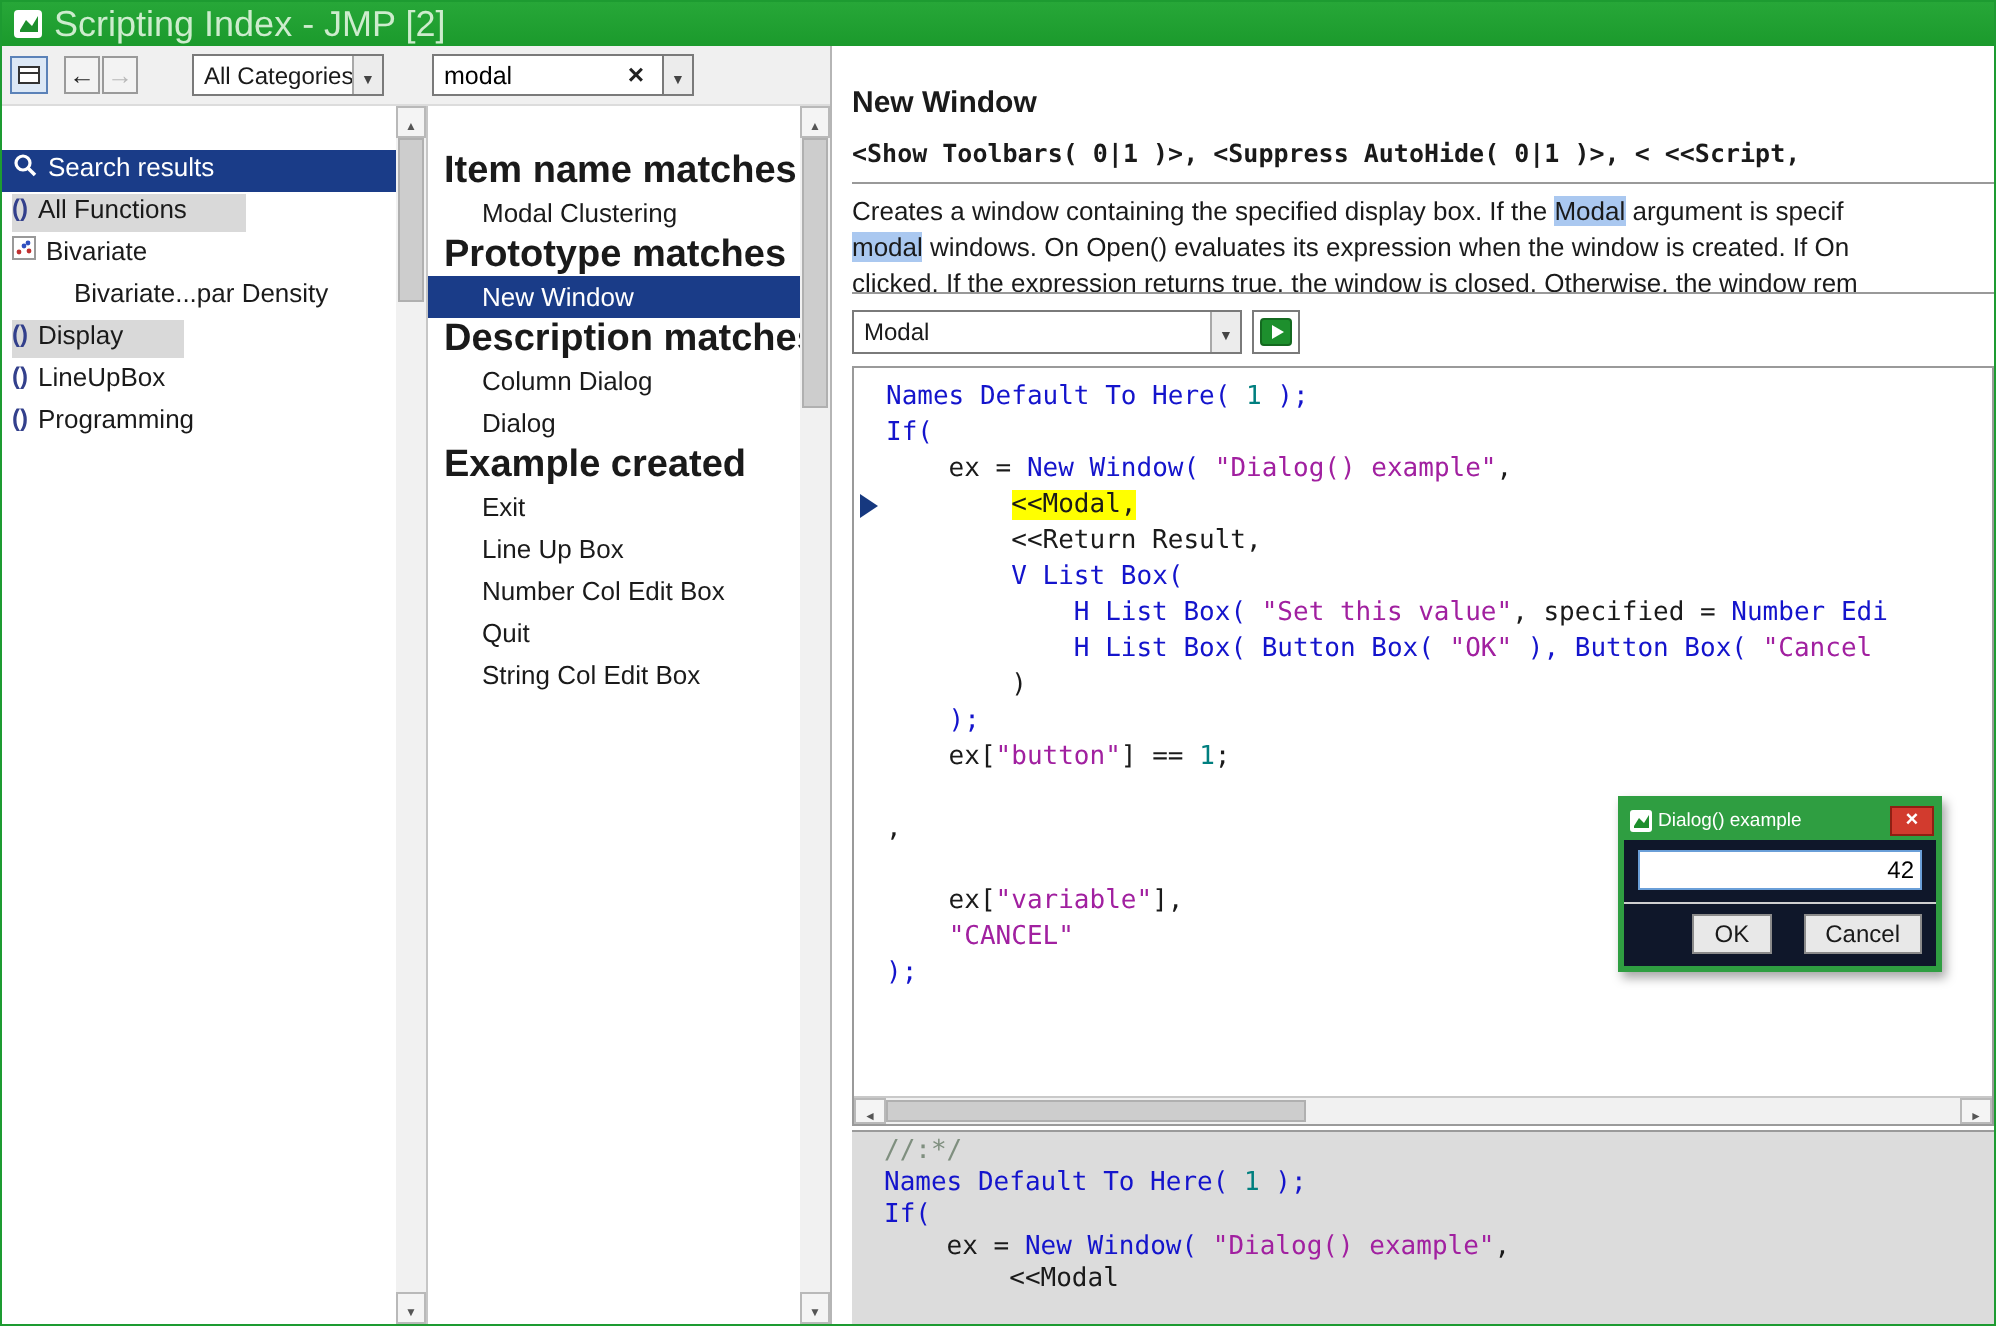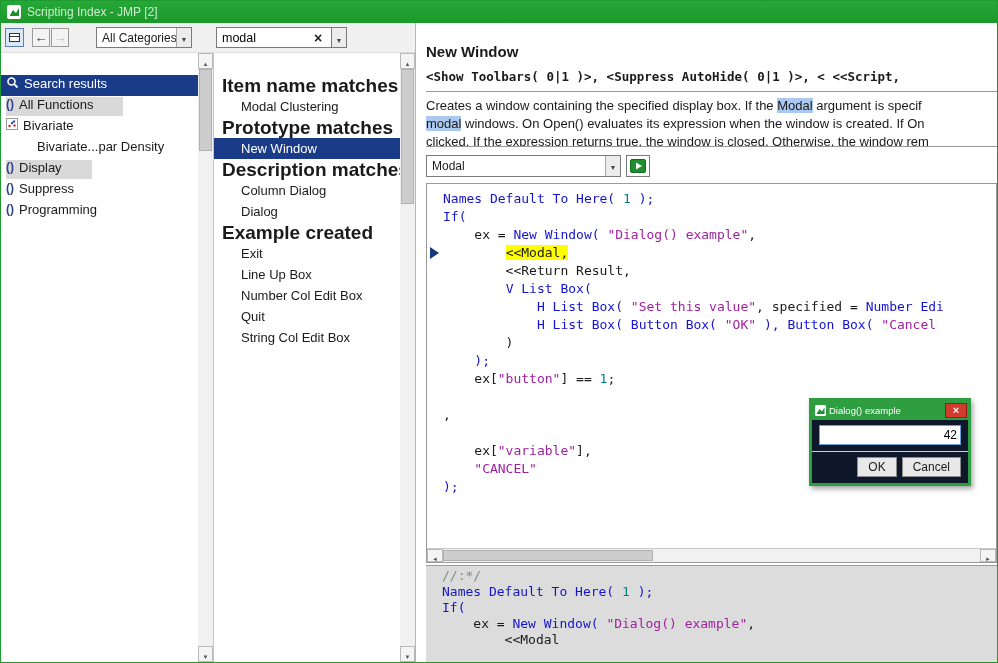--- a/index.html
+++ b/index.html
@@ -5,21 +5,21 @@
   html,body{margin:0;padding:0;background:#fff;}
   *{box-sizing:border-box;}
   .window{
     width:998px;height:663px;position:relative;overflow:hidden;
     border:1px solid #1d9b31;background:#fff;
     font-family:"Liberation Sans",sans-serif;color:#1a1a1a;
   }
   
   .titlebar{height:22px;background:linear-gradient(#27a738,#1b9a2c);
     display:flex;align-items:center;gap:6px;padding:0 6px;}
-  .titlebar .ttl{color:#cdeccd;font-size:12px;text-align:right;}
+  .titlebar .ttl{color:#cdeccd;font-size:18px;text-align:right;}
   
   .body-row{display:flex;height:639px;}
   .left-section{width:414px;display:flex;flex-direction:column;}
   .toolbar{height:30px;background:#f0f0f0;border-bottom:1px solid #dcdcdc;
     display:flex;align-items:center;padding:0 4px;flex:none;}
   .lists-row{flex:1;display:flex;min-height:0;background:#fff;}
   
   .tb-btn{width:19px;height:19px;border:1px solid #5b82b8;background:#dce8f6;
     display:flex;align-items:center;justify-content:center;margin-right:8px;}
   .panes-glyph{width:11px;height:9px;border:1px solid #333;position:relative;background:#fff;}
@@ -103,21 +103,21 @@
     border:3px solid #2f9e41;box-shadow:2px 3px 5px rgba(0,0,0,0.35);}
   .dlg-title{height:19px;background:#2f9e41;display:flex;align-items:center;gap:3px;padding-left:3px;}
   .dlg-title .dt{flex:1;color:#fff;font-size:9.5px;white-space:nowrap;overflow:hidden;}
   .dlg-close{width:22px;height:15px;margin-right:1px;background:#d23b2e;border:1px solid #8f1f13;
     display:flex;align-items:center;justify-content:center;}
   .dlg-close::before{content:"\00D7";color:#fff;font-size:11px;font-weight:bold;line-height:1;}
   .dlg-body{padding:5px 7px 6px;}
   .dlg-input{width:100%;height:20px;border:1px solid #6a9fd8;text-align:right;font-size:12px;
     padding-right:3px;font-family:"Liberation Sans",sans-serif;outline:none;}
   .dlg-sep{border-top:1px solid #cfcfcf;margin:6px -7px 5px;}
-  .dlg-btn-row{display:flex;justify-content:flex-end;gap:5px;}
+  .dlg-btn-row{display:flex;justify-content:flex-end;gap:16px;}
   .dlg-btn{height:20px;background:#e8e8e8;border:1px solid #8a8a8a;font-size:12px;
     display:flex;align-items:center;padding:0 10px;font-family:"Liberation Sans",sans-serif;}
   
   .bottom-code{flex:1;margin-top:2px;background:#dcdcdc;border-top:1px solid #9a9a9a;overflow:hidden;
     font-family:"DejaVu Sans Mono",monospace;font-size:13px;line-height:16px;padding:2px 0 0 16px;}
   .bottom-code .cl{height:16px;}
 </style>
 </head>
 <body>
 
@@ -200,21 +200,21 @@
             </div>
             <div class="side-row">
               <span class="inner shaded">
                 <span class="paren">()</span>
                 <span>Display</span>
               </span>
             </div>
             <div class="side-row">
               <span class="inner">
                 <span class="paren">()</span>
-                <span>Suppress</span>
+                <span>LineUpBox</span>
               </span>
             </div>
             <div class="side-row">
               <span class="inner">
                 <span class="paren">()</span>
                 <span>Programming</span>
               </span>
             </div>
           </div>
           <div class="vscroll">

